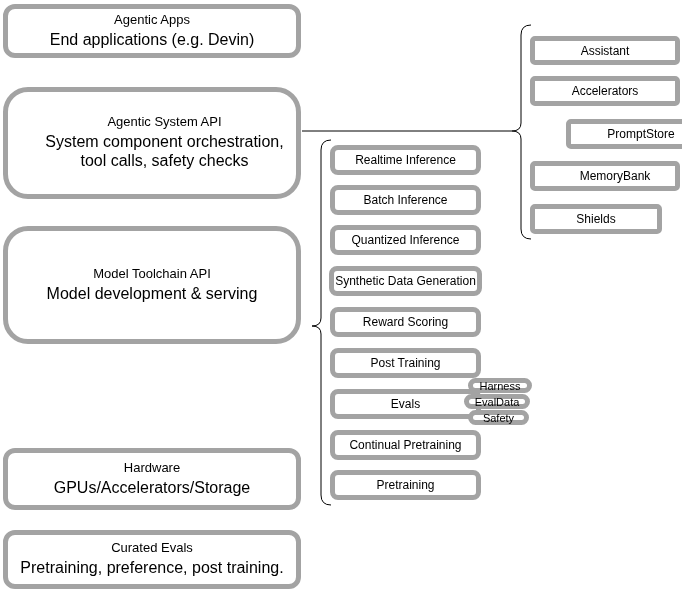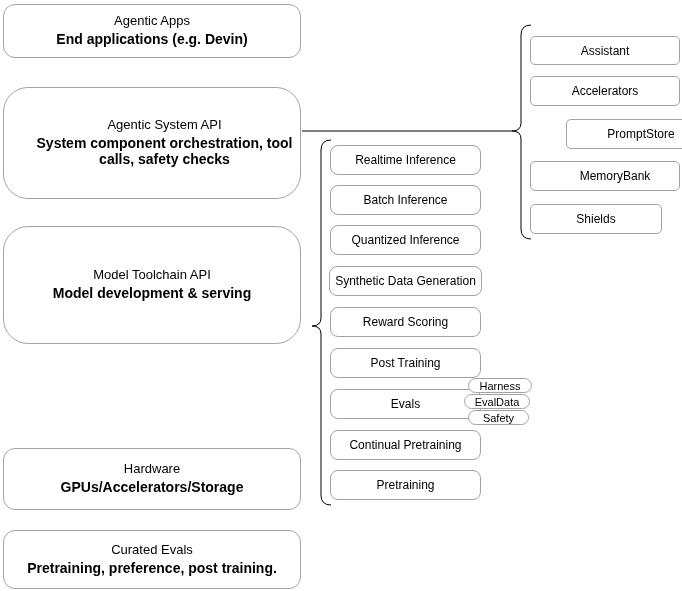--- a/index.html
+++ b/index.html
@@ -5,32 +5,32 @@
   html, body { margin:0; padding:0; background:#ffffff; }
   .canvas {
     position:relative; width:682px; height:591px;
     background:#ffffff; color:#000000;
     font-family:"Liberation Sans", sans-serif;
     overflow:hidden;
   }
   svg.overlay { position:absolute; left:0; top:0; z-index:1; pointer-events:none; }
   .node {
     position:absolute; box-sizing:border-box;
-    border:1px solid #a3a3a3; background:#fff;
+    border:5px solid #a3a3a3; background:#fff;
     display:flex; flex-direction:column;
     align-items:center; justify-content:center;
     text-align:center; z-index:2;
   }
   .r12 { border-radius:12px; }
   .r25 { border-radius:25px; }
   .mid   { border-radius:8px; font-size:12px; z-index:2; }
   .right { border-radius:5px; font-size:12px; z-index:2; }
   .pill  { border-radius:9px; font-size:11px; z-index:3;text-align:right; }
   .title    { font-size:13px; line-height:1.15; }
-  .subtitle { font-size:14px; line-height:1.2; margin-top:2px;font-weight:bold; }
+  .subtitle { font-size:16px; line-height:1.2; margin-top:2px; }
 </style>
 </head>
 <body>
 
 <div class="canvas">
 
   <svg class="overlay" width="682" height="591" viewBox="0 0 682 591">
     <path d="M302,131 L512,131" stroke="#000" stroke-width="1" fill="none"></path>
     <path d="M531,25 Q521,25 521,35 L521,123 Q521,131 512,131 Q521,131 521,139 L521,229 Q521,239 531,239" stroke="#000" stroke-width="1" fill="none"></path>
     <path d="M331,140 Q321,140 321,150 L321,318 Q321,326 312,326 Q321,326 321,334 L321,495 Q321,505 331,505" stroke="#000" stroke-width="1" fill="none"></path>

